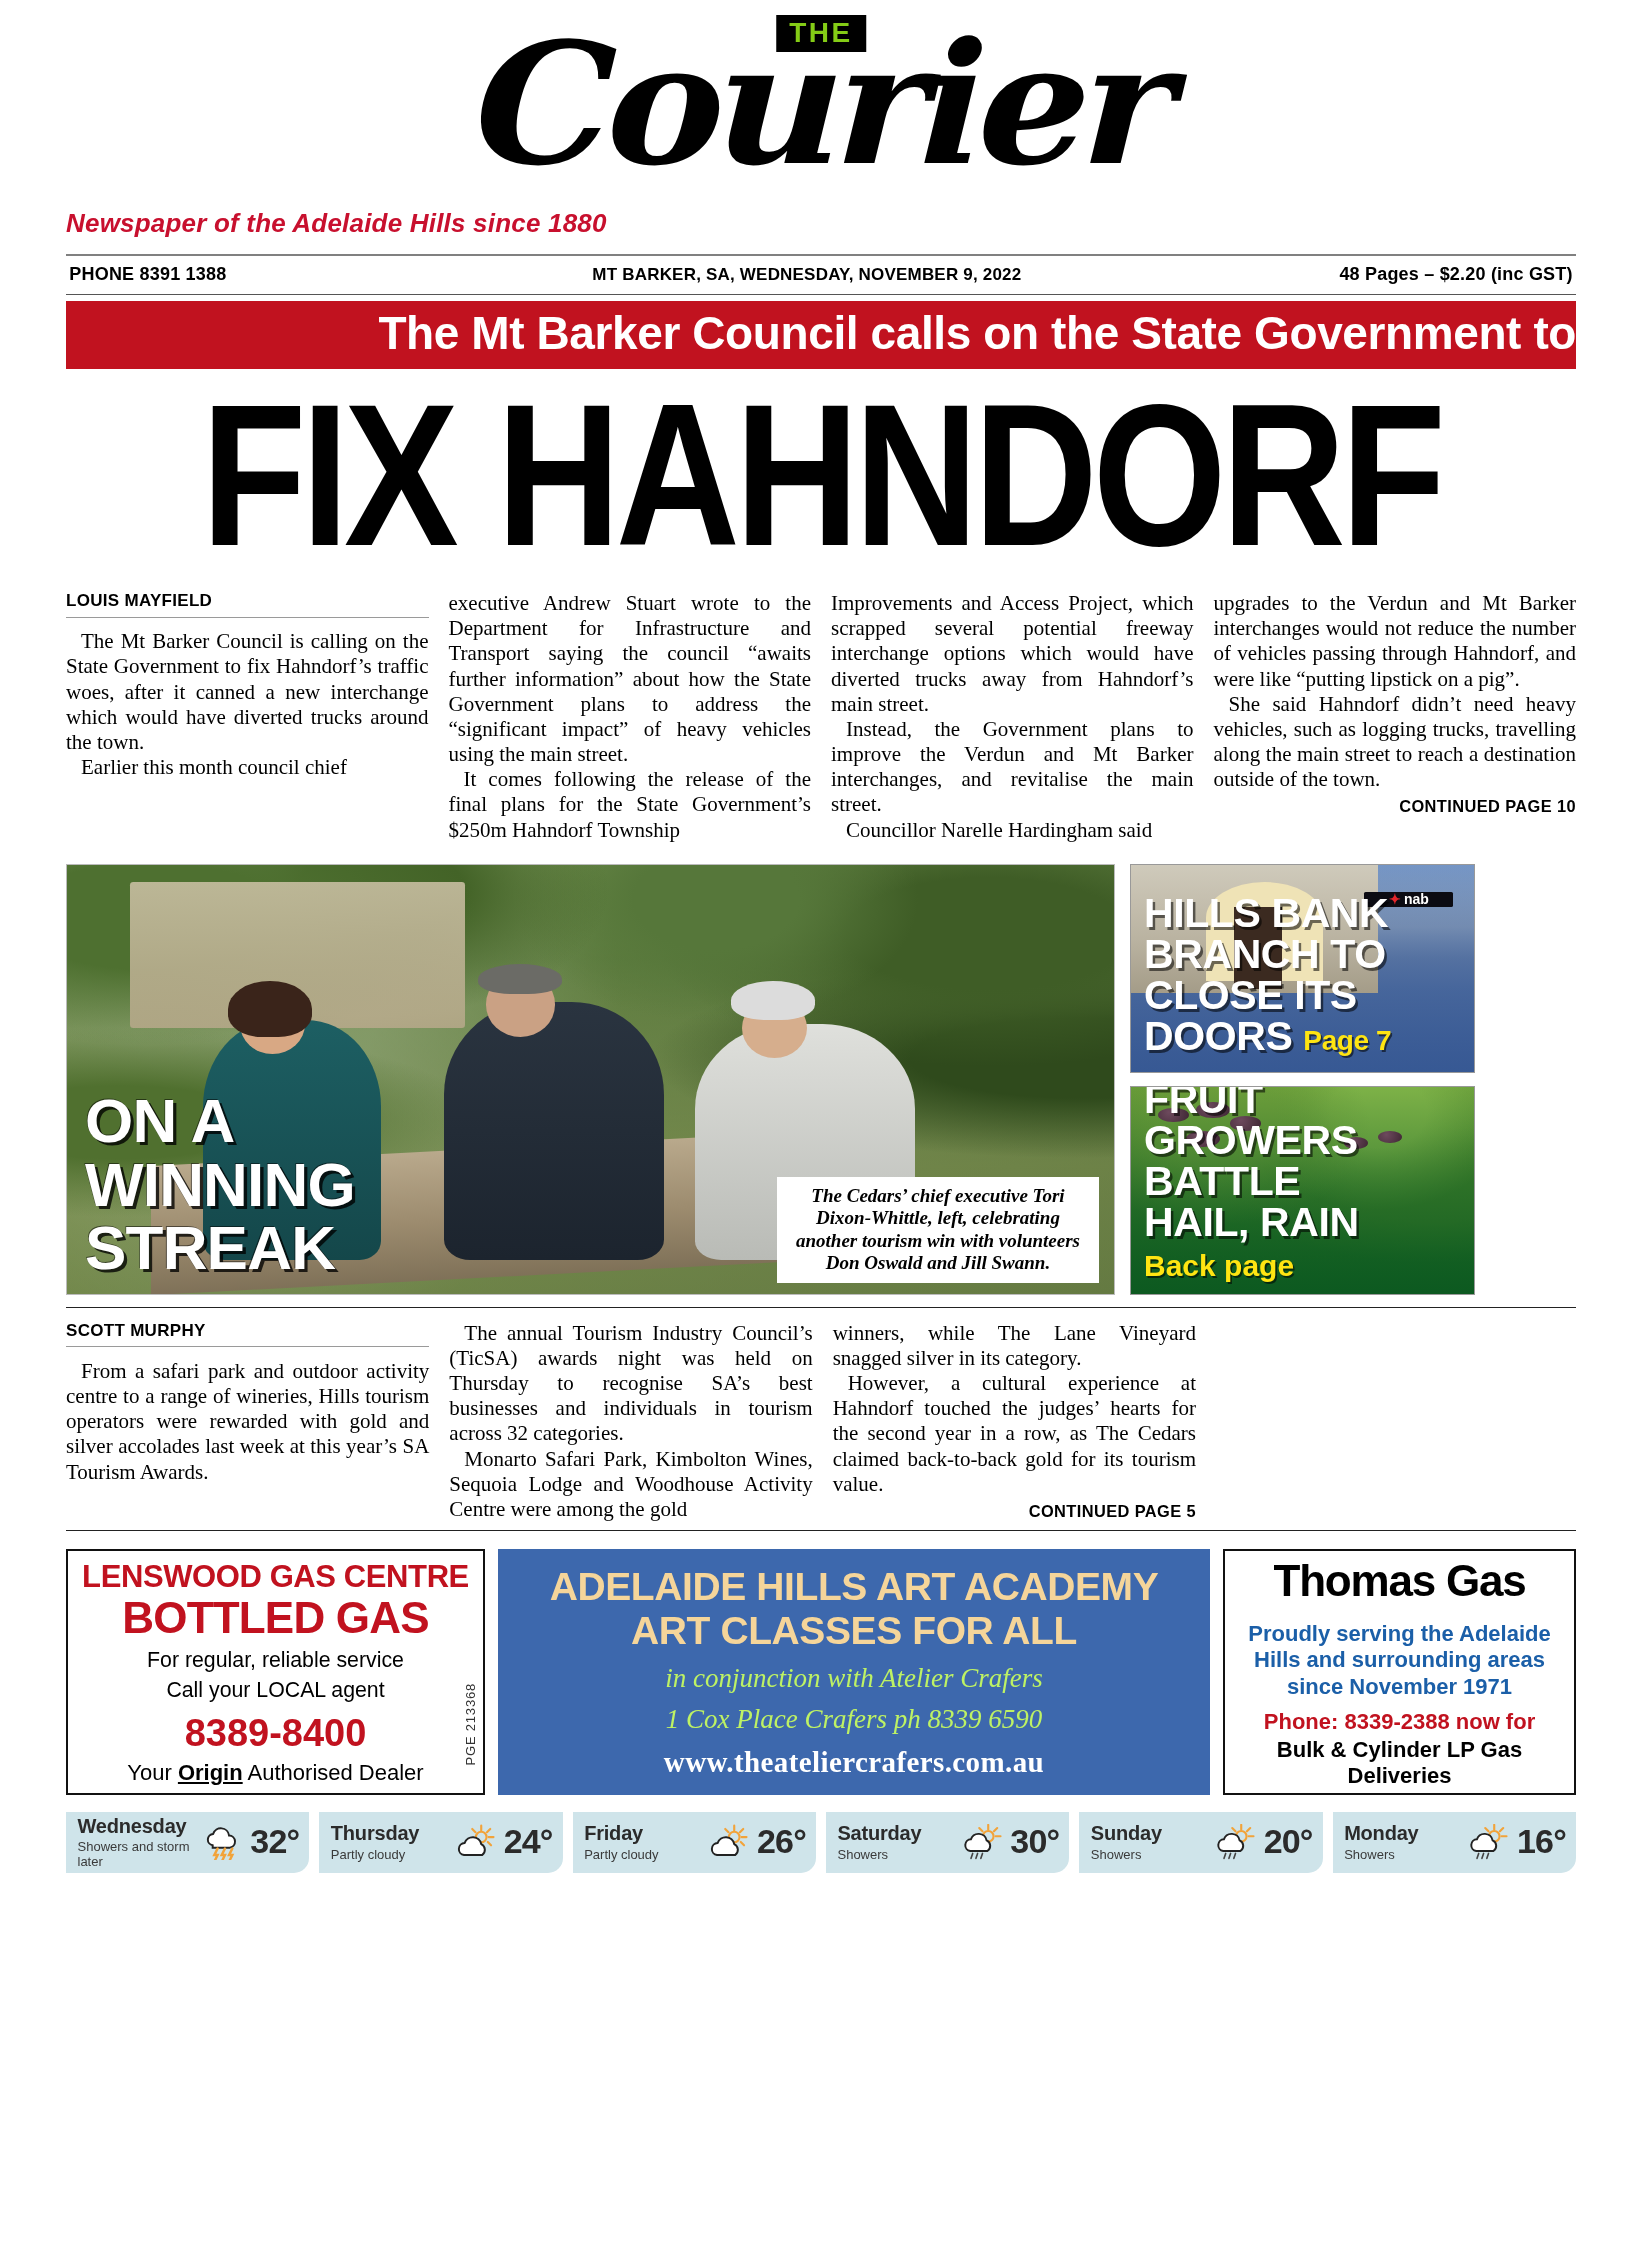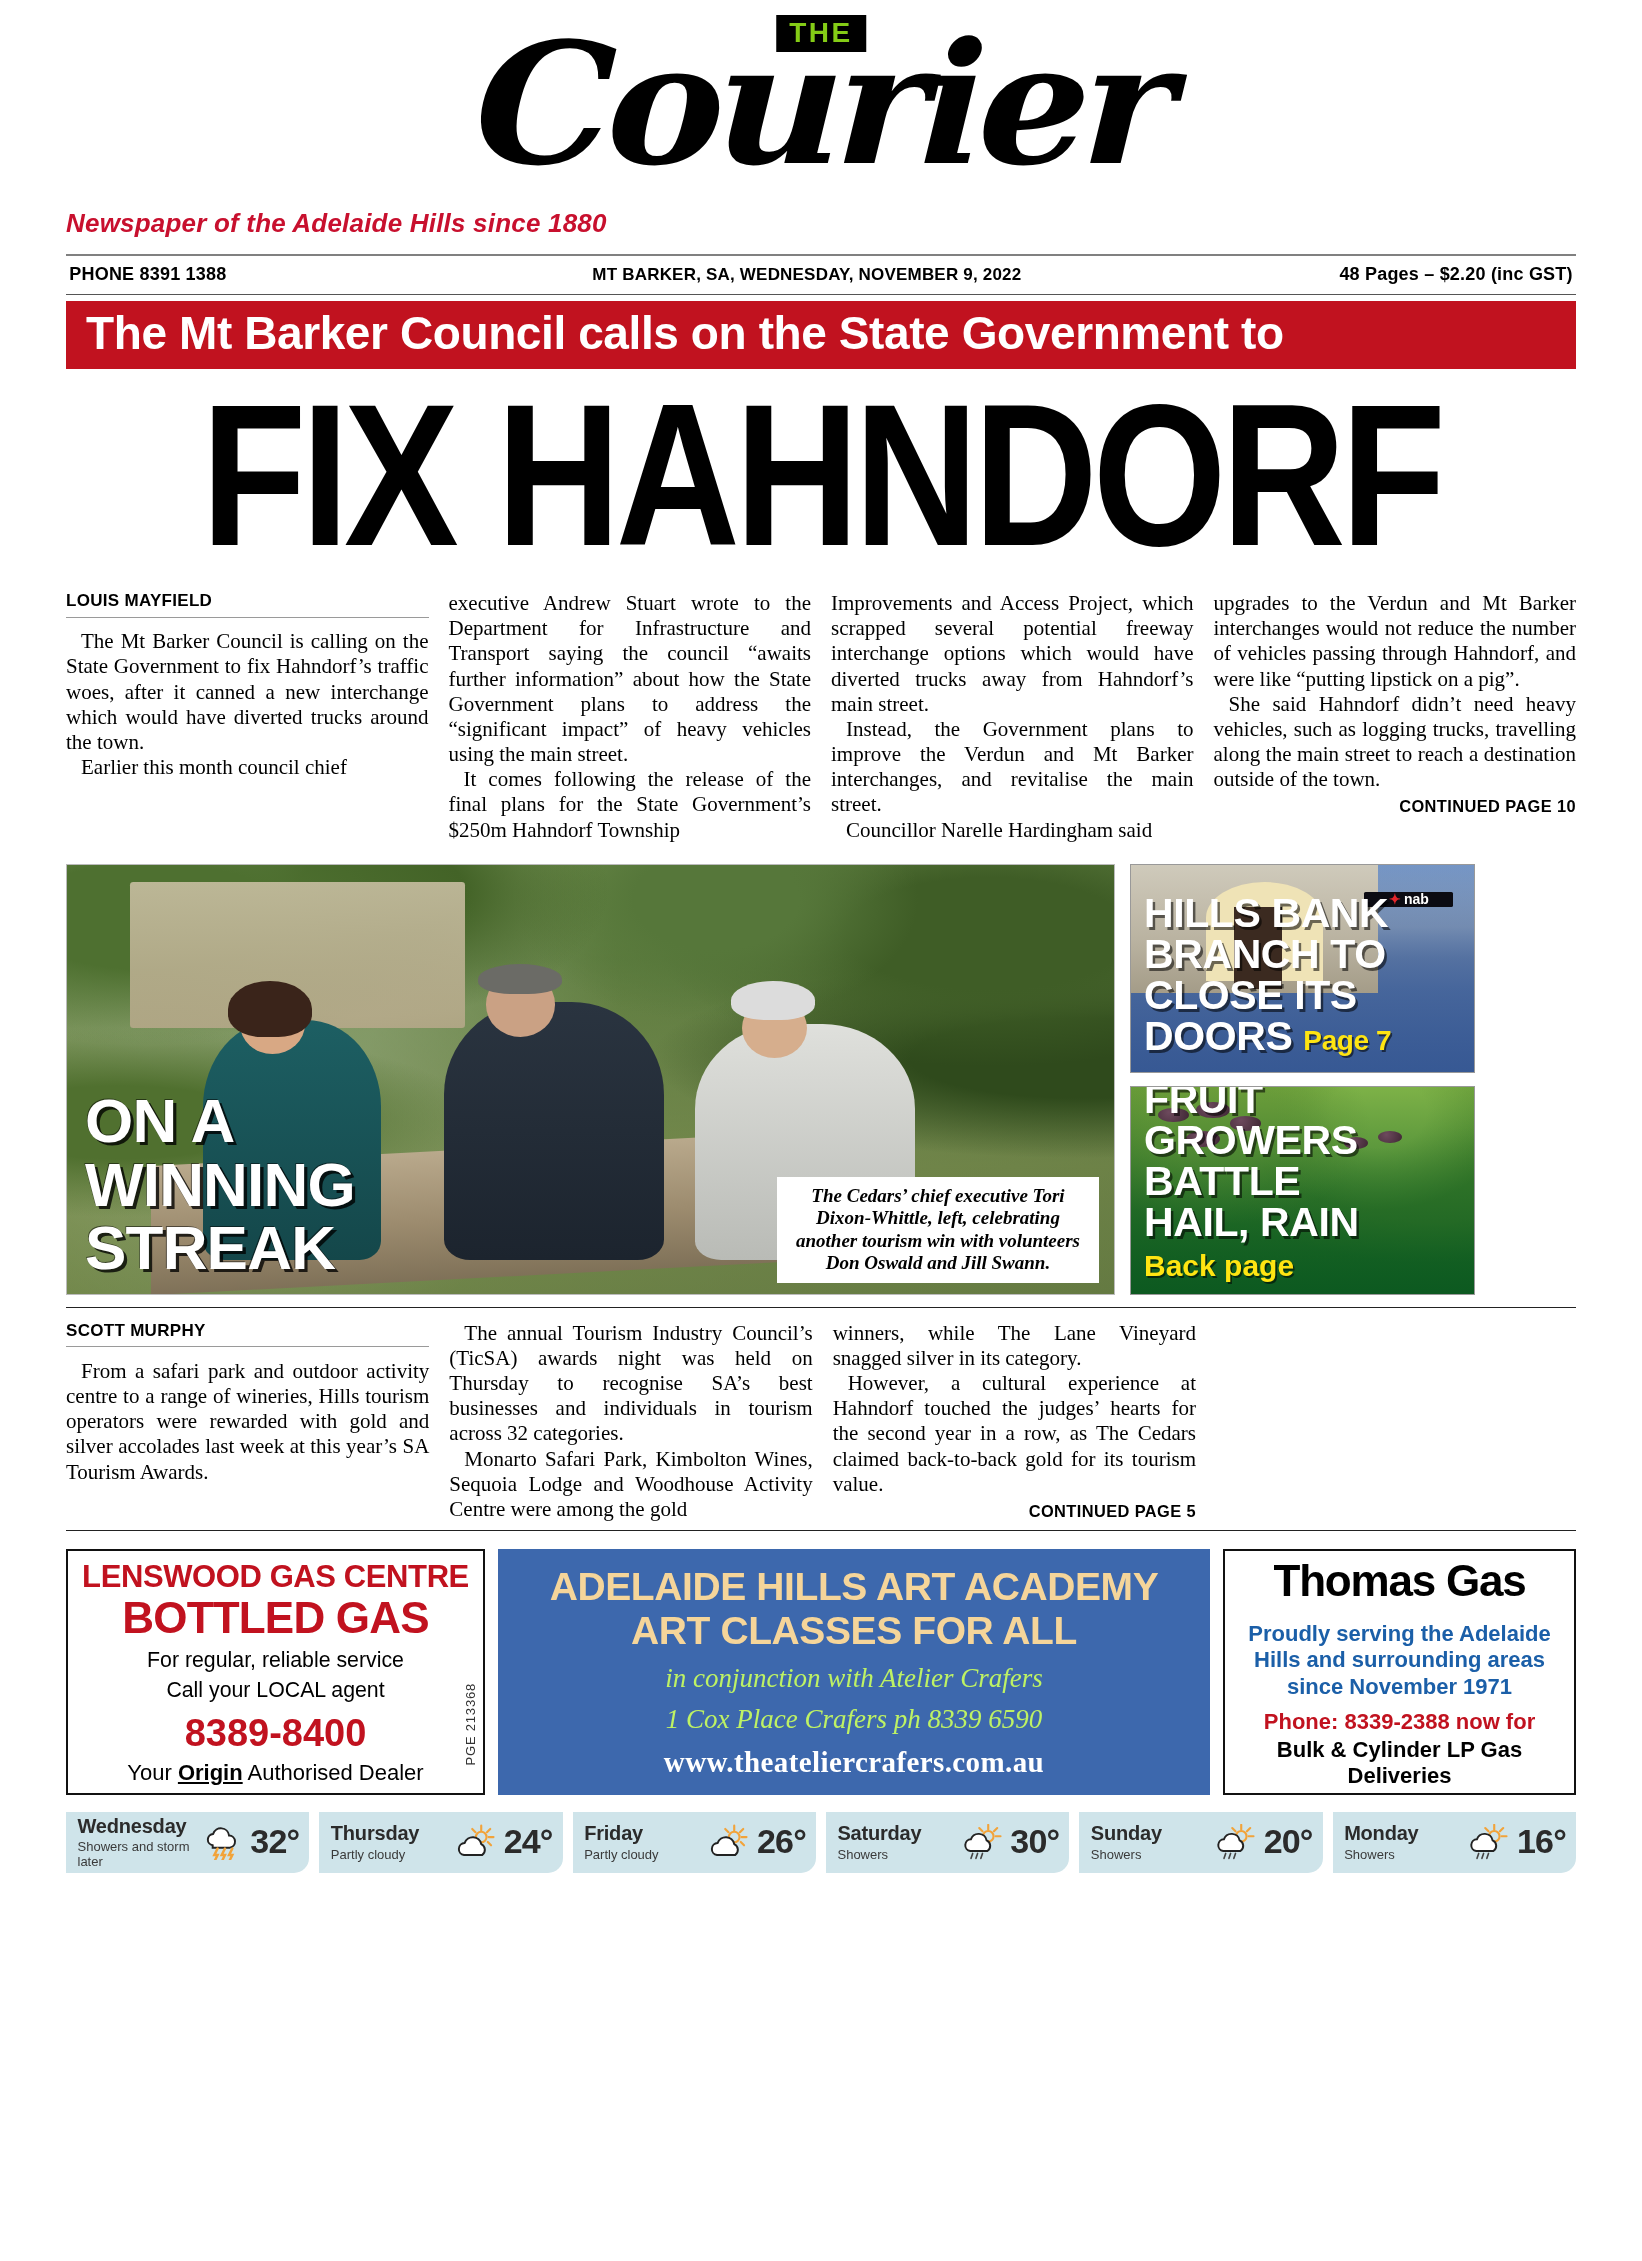--- a/index.html
+++ b/index.html
@@ -48,20 +48,21 @@
   .rule-thin { border-top: 1.6px solid #555; }
 
   
   .kicker {
     background: #c1121f; color: #fff;
     font-size: 46px; font-weight: bold;
     padding: 8.2px 0 11.5px 20px;
     margin-top: 6.6px;
     line-height: 1.05;
     letter-spacing: -0.4px;
+    text-align: right;
   }
 
   
   .mainhead {
     font-size: 172px; font-weight: bold; line-height: .92;
     letter-spacing: -5px; text-align: center;
     margin: 11.5px 0 5px 0;
     transform: scaleY(1.18); transform-origin: top center;
     padding-bottom: 18px;
   }

